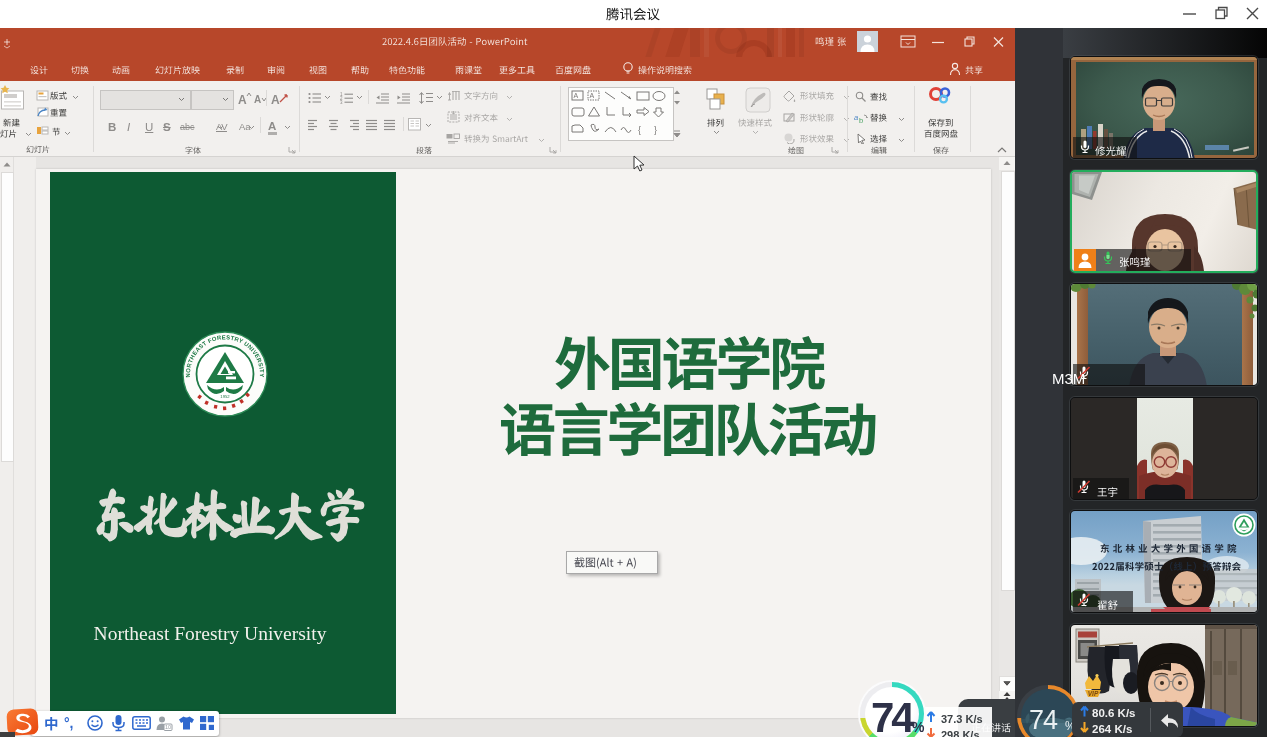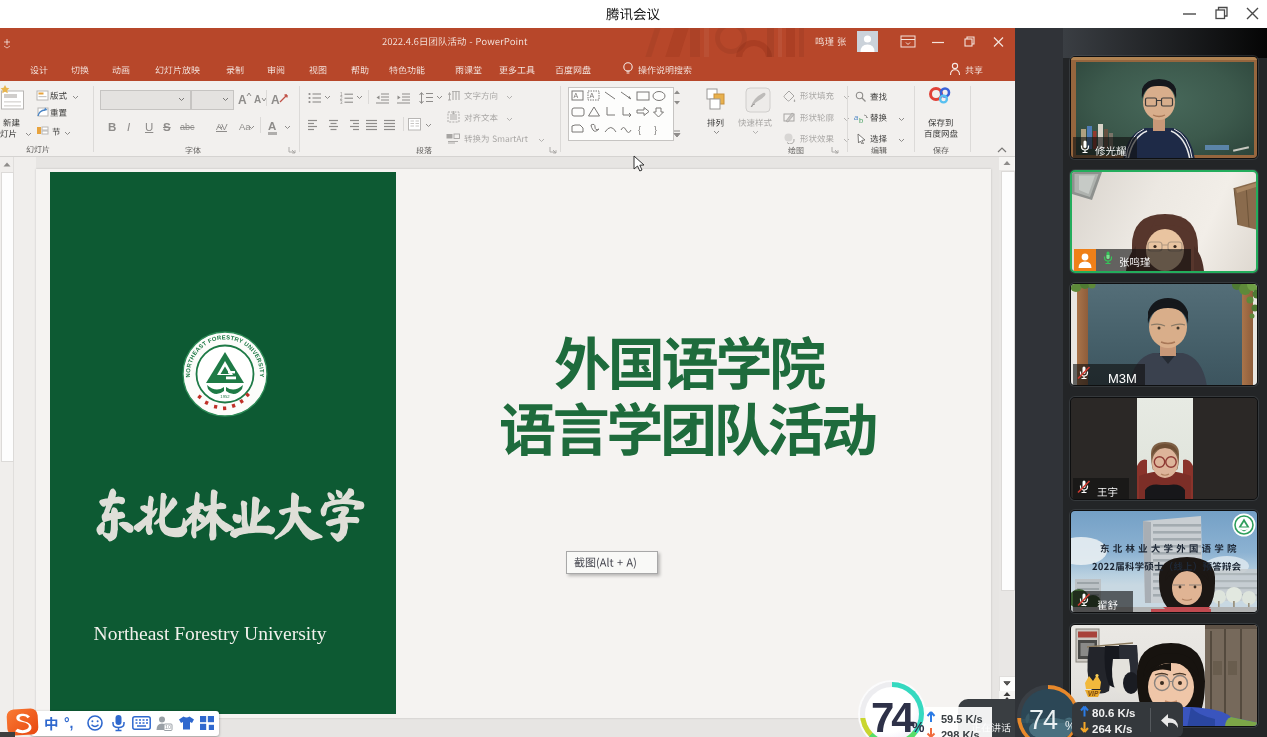--- a/index.html
+++ b/index.html
@@ -755,21 +755,21 @@
       </svg>
       <div class="a" style="left:2px;top:80px;width:72px;height:22px;background:rgba(16,16,16,0.62);"></div>
     </div>
     <svg class="a" style="left:1076px;top:366px" width="16.0" height="14.0" viewBox="0 0 16 14">
       <g>
         <path d="M6.5 2 Q6.5 0.5 8 0.5 Q9.5 0.5 9.5 2 V6.5 Q9.5 8 8 8 Q6.5 8 6.5 6.5z" fill="#FFF"></path>
         <path d="M4.5 5.5 V6.5 Q4.5 10 8 10 Q11.5 10 11.5 6.5 V5.5 M8 10 V12.5 M5.5 12.5 h5" stroke="#FFF" stroke-width="1.2" fill="none"></path>
       </g>
       <line x1="2" y1="12.5" x2="13.5" y2="1" stroke="#D03A30" stroke-width="1.6"></line>
     </svg>
-    <div class="a" style="left:1108px;top:372.57px;font-family:'Liberation Sans',sans-serif;font-size:13px;font-weight:400;color:#FFF;letter-spacing:0px;white-space:nowrap;line-height:11.5px;">M3M</div>
+    <div class="a" style="left:1052px;top:372.57px;font-family:'Liberation Sans',sans-serif;font-size:15px;font-weight:400;color:#FFF;letter-spacing:0px;white-space:nowrap;line-height:11.5px;">M3M</div>
     <div class="a" style="left:1070px;top:396.5px;width:188px;height:103px;border:1px solid #0E0F10;border-radius:5px;overflow:hidden;box-sizing:border-box;box-shadow:0 0 0 1px rgba(90,95,100,0.35);">
       <div class="a" style="left:0;top:0;width:188px;height:103px;background:#2B2826;"></div>
       <div class="a" style="left:66px;top:0;width:56px;height:103px;background:linear-gradient(180deg,#E7EAE3 0%,#E2E6DE 55%,#D8DCd4 100%);"></div>
       <svg class="a" style="left:66px;top:0" width="56" height="103">
         <path d="M0 68 Q4 60 10 62 L10 103 L0 103z" fill="#8A332B"></path>
         <path d="M56 68 Q52 60 46 62 L46 103 L56 103z" fill="#8A332B"></path>
         <path d="M2 78 Q28 68 54 78 L54 103 L2 103z" fill="#7C2E27"></path>
         <path d="M14 56 Q14 44 28 44 Q42 44 42 56 Q42 68 40 72 L16 72 Q14 66 14 56z" fill="#7E6046"></path>
         <ellipse cx="28" cy="65" rx="13" ry="15" fill="#DDB49A"></ellipse>
         <path d="M15 58 Q16 46 28 46 Q40 46 41 58 Q38 50 28 50 Q18 50 15 58z" fill="#6E4E34"></path>
@@ -939,21 +939,21 @@
     <svg style="position:absolute;left:969.0px;top:720.5px;overflow:visible" width="44" height="13">
       <use href="#g161" fill="#F2F2F2" transform="translate(2.0 10.5) scale(0.01000)"></use>
       <use href="#g162" fill="#F2F2F2" transform="translate(12.0 10.5) scale(0.01000)"></use>
       <use href="#g163" fill="#F2F2F2" transform="translate(22.0 10.5) scale(0.01000)"></use>
       <use href="#g164" fill="#F2F2F2" transform="translate(32.0 10.5) scale(0.01000)"></use>
     </svg>
     <div class="a" style="left:903px;top:707px;width:89px;height:30px;background:rgba(255,255,255,0.93);border-radius:14px 0 0 0;"></div>
     <svg class="a" style="left:926px;top:711px" width="10" height="12">
       <path d="M5 1 L5 11 M5 1 L1.5 5 M5 1 L8.5 5" stroke="#2B7BE4" stroke-width="2" fill="none"></path>
     </svg>
-    <div class="a" style="left:941px;top:713.98px;font-family:'Liberation Sans',sans-serif;font-size:11px;font-weight:700;color:#3B4044;letter-spacing:0px;white-space:nowrap;line-height:11px;">59.5 K/s</div>
+    <div class="a" style="left:941px;top:713.98px;font-family:'Liberation Sans',sans-serif;font-size:11px;font-weight:700;color:#3B4044;letter-spacing:0px;white-space:nowrap;line-height:11px;">37.3 K/s</div>
     <svg class="a" style="left:926px;top:727px" width="10" height="12">
       <path d="M5 1 L5 10 M5 10 L1.5 6.5 M5 10 L8.5 6.5" stroke="#F06A3C" stroke-width="2" fill="none"></path>
     </svg>
     <div class="a" style="left:941px;top:729.98px;font-family:'Liberation Sans',sans-serif;font-size:11px;font-weight:700;color:#3B4044;letter-spacing:0px;white-space:nowrap;line-height:11px;">298 K/s</div>
     <div class="a" style="left:860px;top:682px;width:64px;height:64px;border-radius:50%;background:conic-gradient(#35D9C0 0deg 128deg,#57DE6A 128deg 225deg,#C9D62F 225deg 262deg,#EDEDF0 262deg 360deg);box-shadow:0 0 0 2px #FBFBFC;"></div>
     <div class="a" style="left:865px;top:687px;width:54px;height:54px;border-radius:50%;background:radial-gradient(circle at 42% 38%,#FFFFFF 55%,#E4E2F4 100%);"></div>
     <div class="a" style="left:871px;top:696.56px;font-family:'Liberation Sans',sans-serif;font-size:42px;font-weight:700;color:#2E3148;letter-spacing:-3px;white-space:nowrap;line-height:42px;">74</div>
     <div class="a" style="left:912px;top:719.52px;font-family:'Liberation Sans',sans-serif;font-size:14px;font-weight:700;color:#2E3148;letter-spacing:0px;white-space:nowrap;line-height:14px;">%</div>
     <div class="a" style="left:1017px;top:685px;width:62px;height:62px;border-radius:50%;background:conic-gradient(#E8882A 0deg 266deg,#3A3F45 266deg 360deg);"></div>
     <div class="a" style="left:1020.5px;top:688.5px;width:55px;height:55px;border-radius:50%;background:#2C4756;overflow:hidden;">

